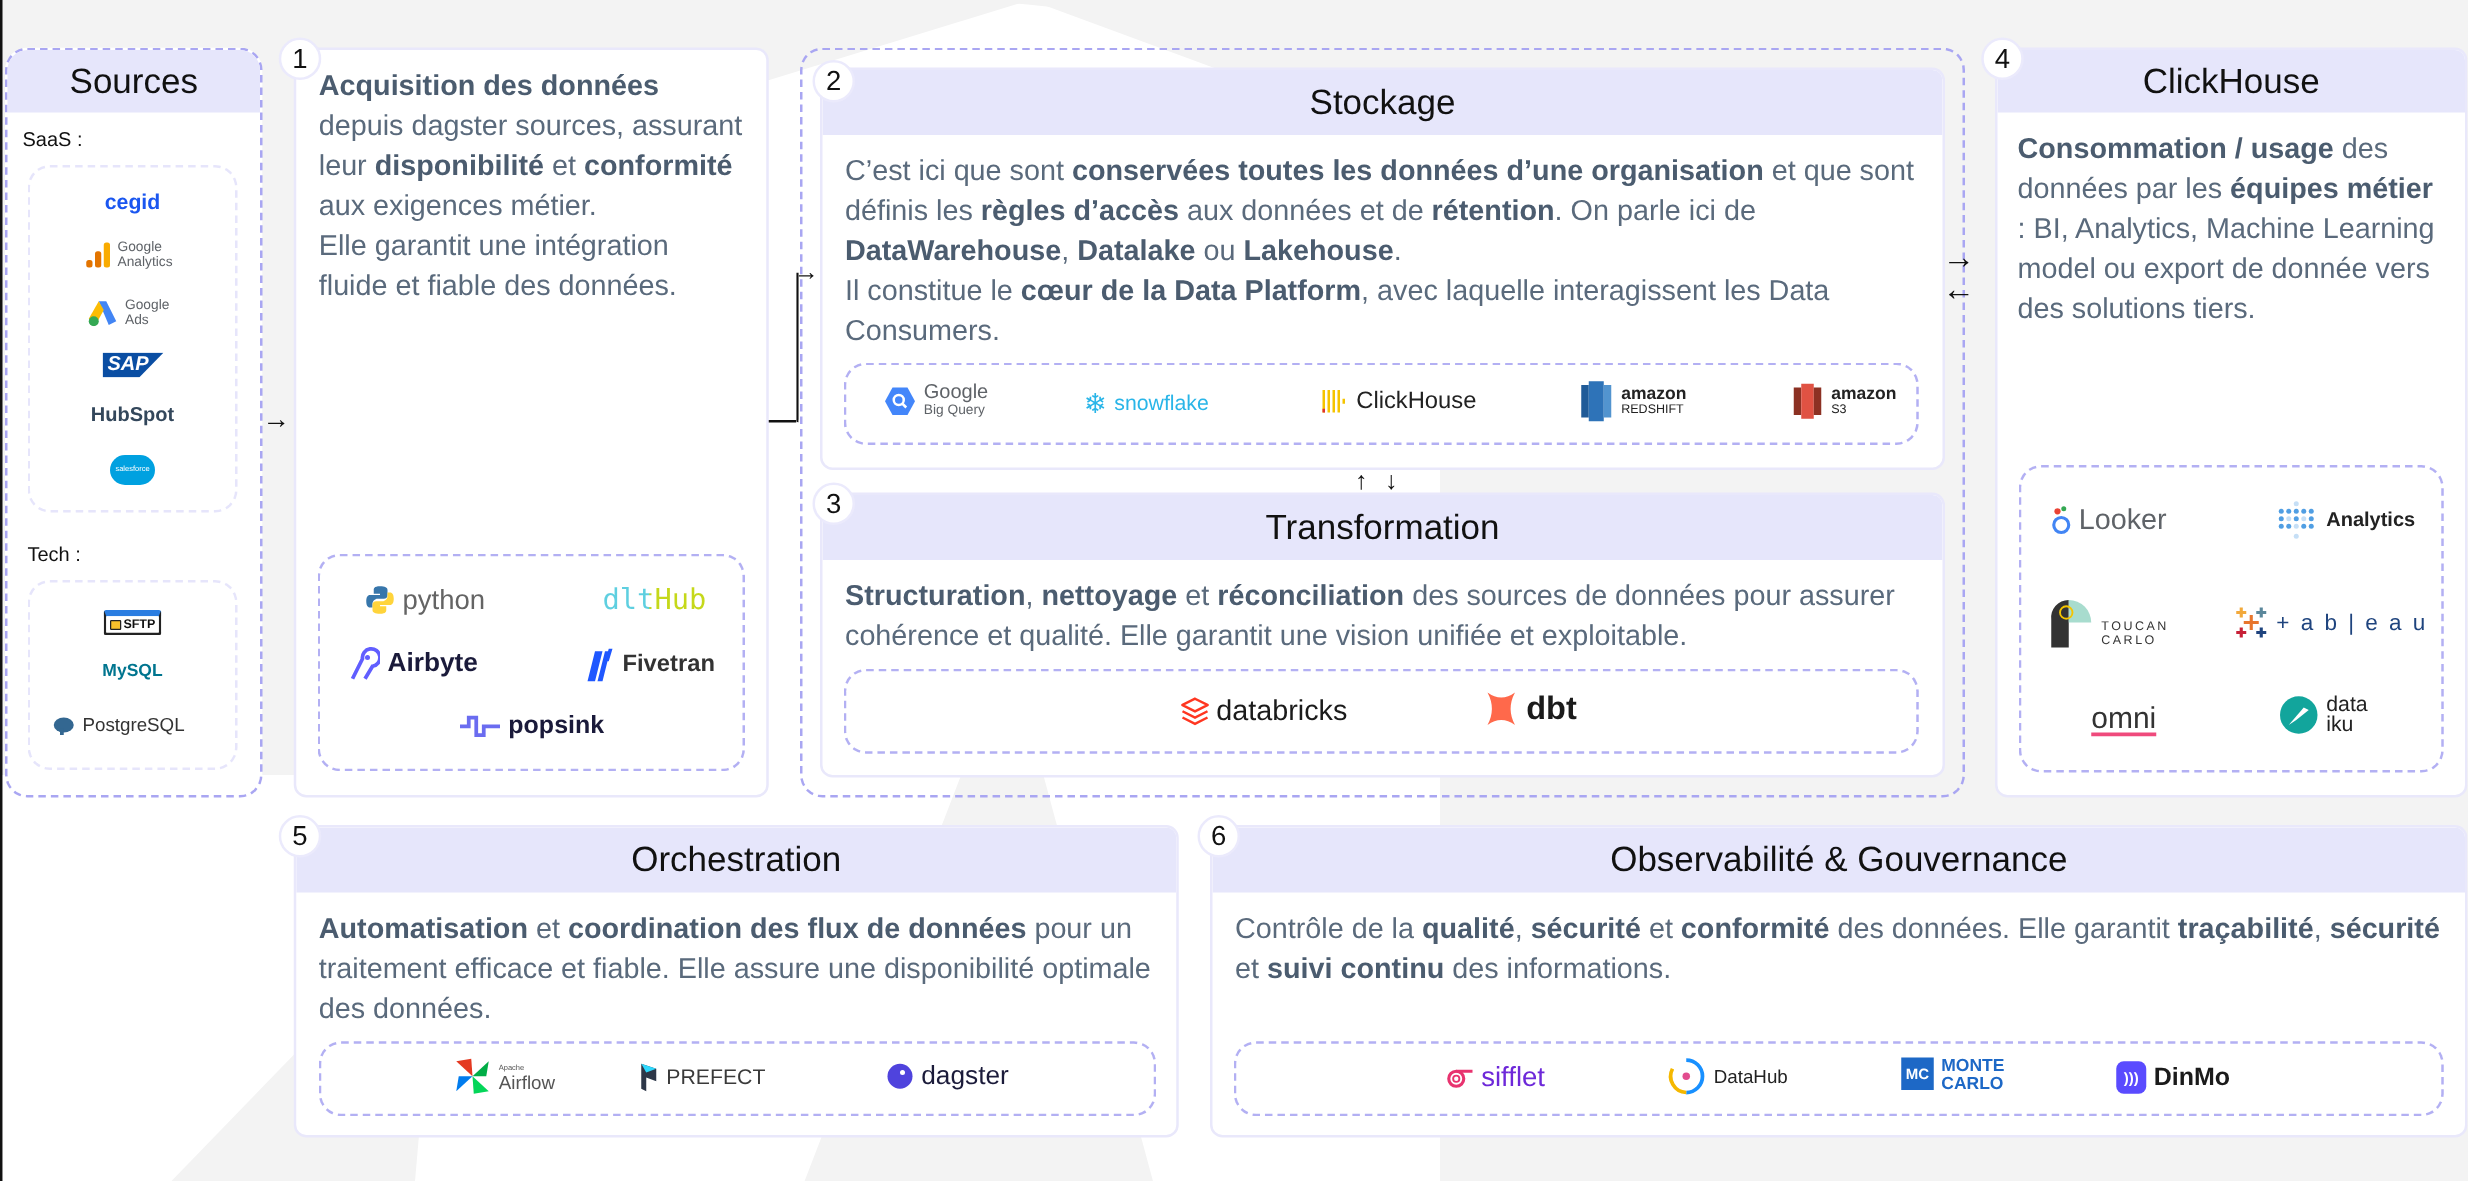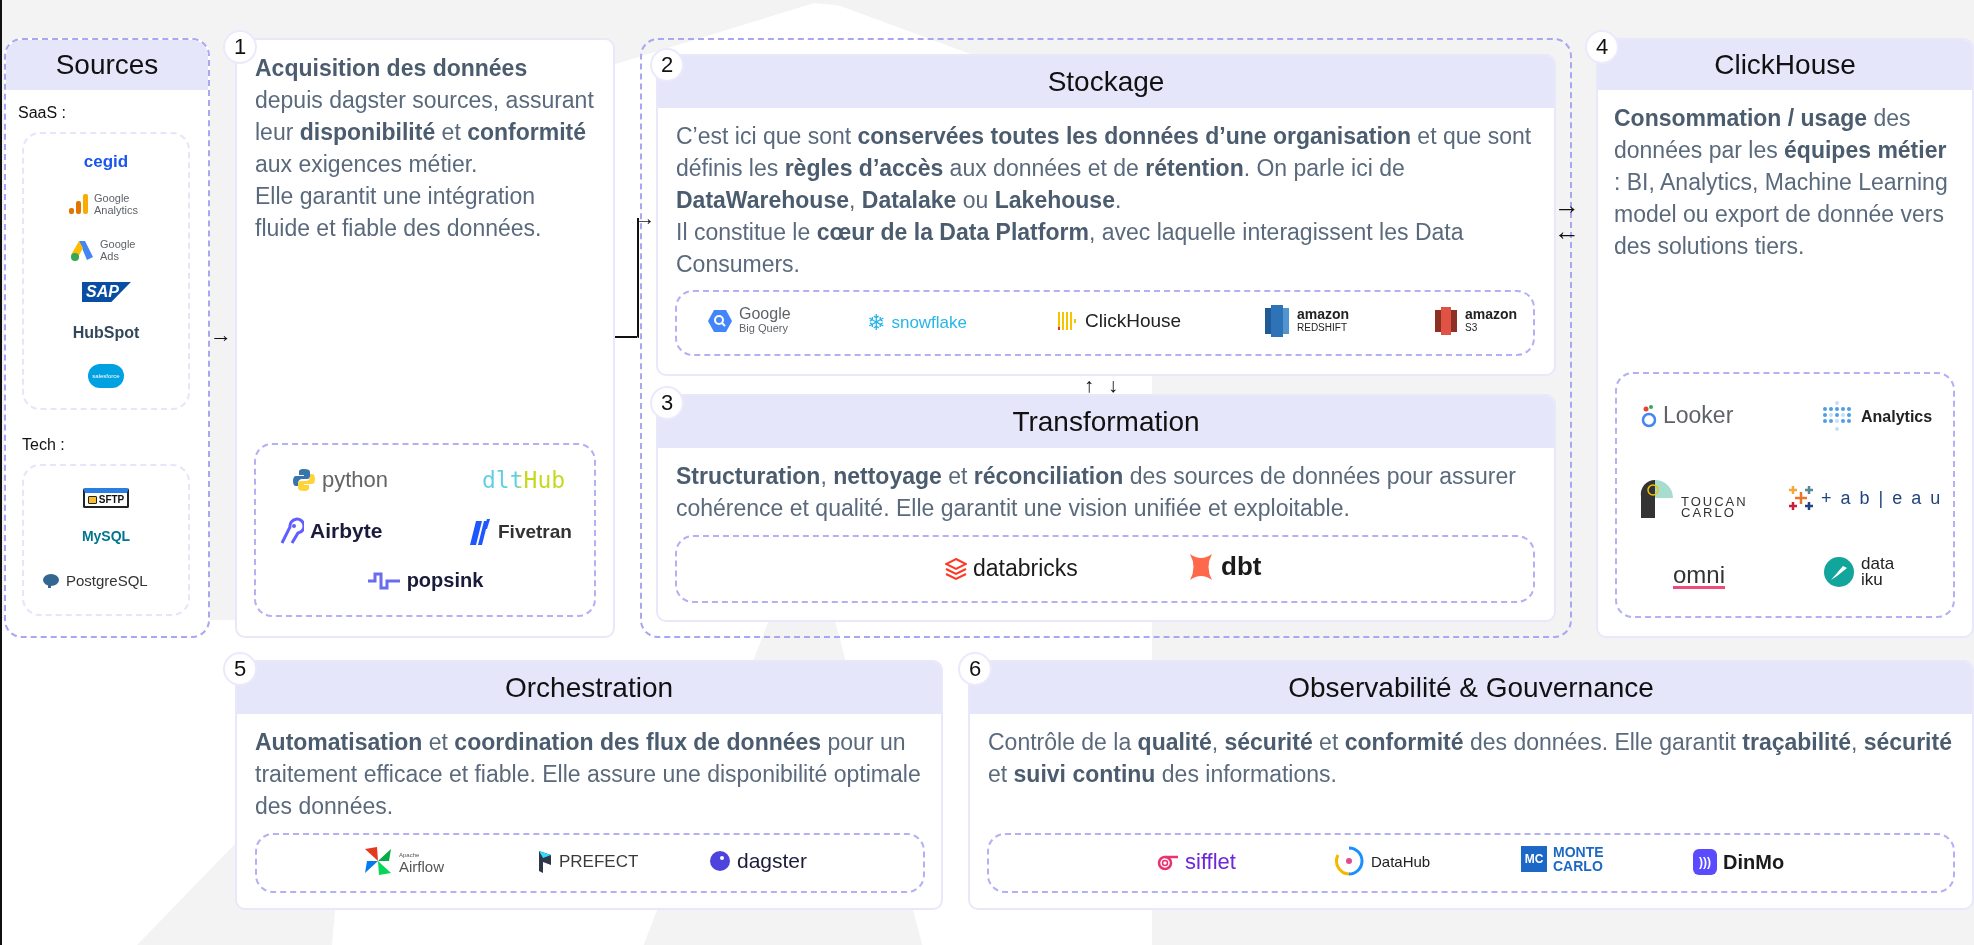--- a/index.html
+++ b/index.html
@@ -303,21 +303,21 @@
         </g>
     </svg>
     <span style="font-weight:bold;">Analytics</span>
   </div>
   <div class="logo" style="left:20px; top:104px;">
     <svg class="ico" width="38" height="42">
         <path d="M18 2 A14 14 0 0 0 4 18 L4 40 L18 40 Z" fill="#333"></path>
         <path d="M18 2 A18 18 0 0 1 36 20 L18 20 Z" fill="#a8dcce"></path>
         <circle cx="16" cy="12" r="5" fill="none" stroke="#f5c400" stroke-width="1.5"></circle>
       </svg>
-    <span style="display:flex; flex-direction:column; font-size:13px; letter-spacing:2px; line-height:11px; color:#333; margin-top:16px;">
+    <span style="display:flex; flex-direction:column; font-size:10px; letter-spacing:2px; line-height:11px; color:#333; margin-top:16px;">
         <span>TOUCAN</span>
         <span>CARLO</span>
       </span>
   </div>
   <div class="logo" style="left:170px; top:110px; font-size:18px; color:#1f447e;">
     <svg class="ico" width="28" height="28">
         <g stroke-width="2.5">
           <line x1="14" y1="8" x2="14" y2="20" stroke="#e8762d"></line>
           <line x1="8" y1="14" x2="20" y2="14" stroke="#e8762d"></line>
           <line x1="6" y1="2" x2="6" y2="10" stroke="#f2a93b"></line>
@@ -362,21 +362,21 @@
         <path d="M15 16 L2 4 L14 2 Z" fill="#e43921"></path>
         <path d="M15 16 L28 4 L26 16 Z" fill="#00ad46"></path>
         <path d="M15 16 L28 28 L16 30 Z" fill="#04d659"></path>
         <path d="M15 16 L2 28 L4 16 Z" fill="#017cee"></path>
       </svg>
     <span style="display:flex; flex-direction:column; line-height:12px; color:#555;">
         <span style="font-size:6px;">Apache</span>
         <span style="font-size:15px;">Airflow</span>
       </span>
   </div>
-  <div class="logo" style="left:280px; top:14px; font-size:17px; color:#3a3a3a;justify-content:flex-end;">
+  <div class="logo" style="left:254px; top:14px; font-size:17px; color:#3a3a3a;justify-content:flex-end;">
     <svg class="ico" width="16" height="26">
         <path d="M2 2 L14 6 L14 16 L6 13 L6 24 L2 22 Z" fill="#2d3748"></path>
         <path d="M2 2 L14 6 L6 9 Z" fill="#2edaff"></path>
       </svg>
     <span>PREFECT</span>
   </div>
   <div class="logo" style="left:452px; top:14px; font-size:21px; color:#1b1b3a;">
     <svg class="ico" width="22" height="22">
         <circle cx="11" cy="11" r="10" fill="#4f43dd"></circle>
         <circle cx="13" cy="8" r="2" fill="#fff"></circle>

